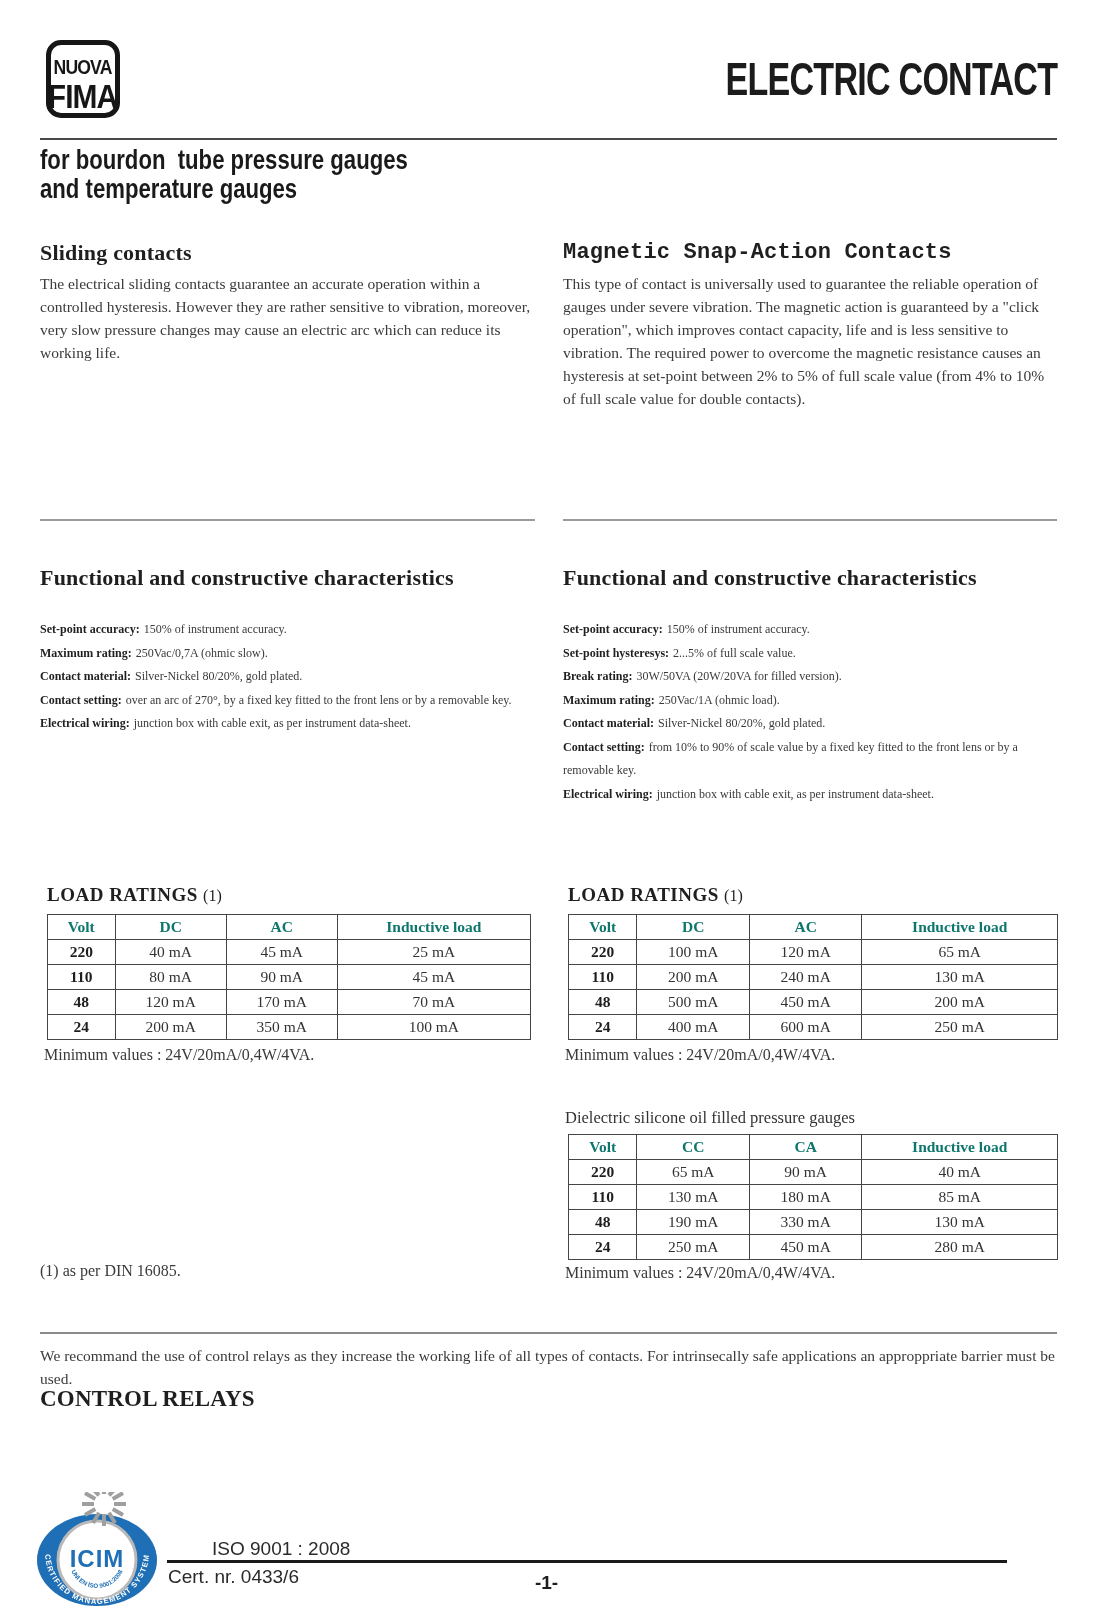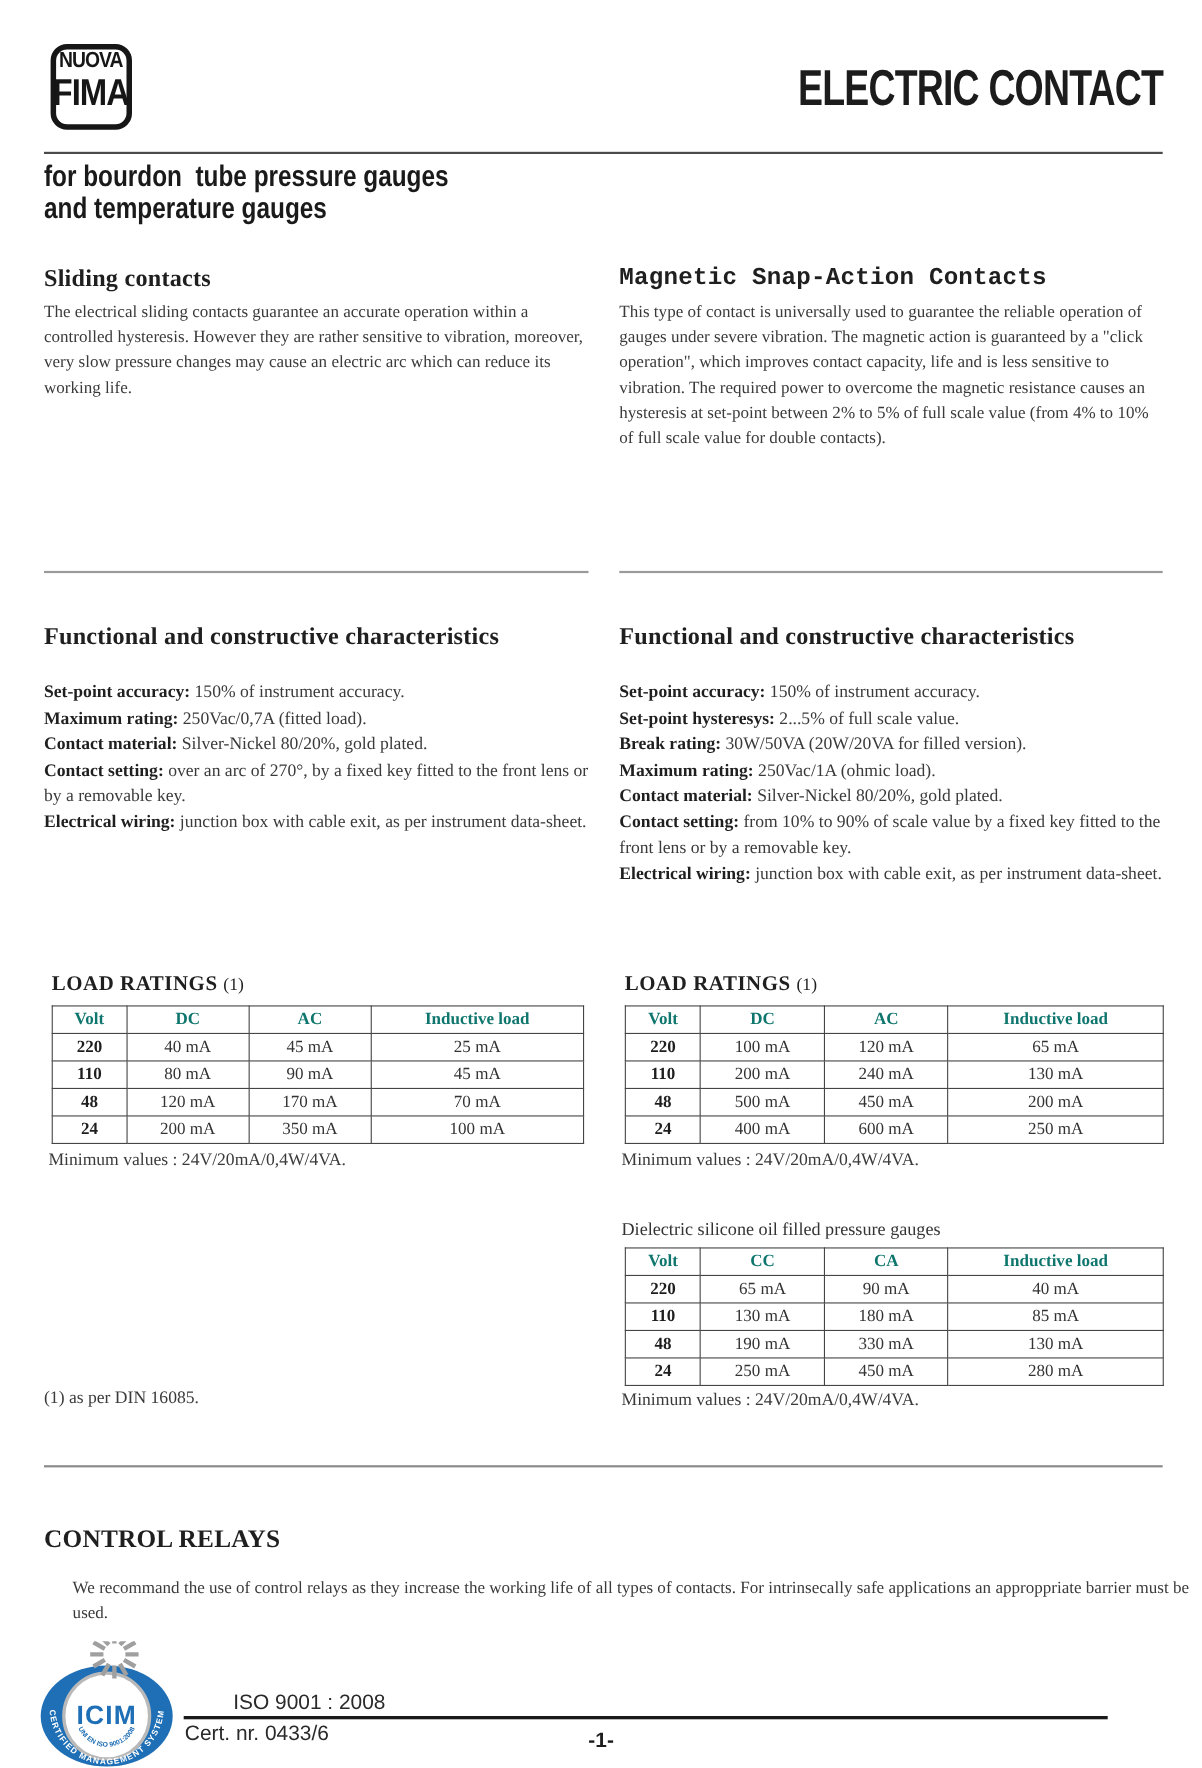--- a/index.html
+++ b/index.html
@@ -5,21 +5,21 @@
   html,body{margin:0;padding:0;}
   body{
     width:1093px;height:1607px;position:relative;background:#ffffff;
     overflow:hidden;font-family:"Liberation Serif",serif;color:#2e2e2e;
   }
   .abs{position:absolute;}
 
   
   .fima-box{
     left:46px;top:40px;width:64px;height:68px;border:5px solid #161616;
-    border-radius:15px;display:flex;align-items:flex-start;justify-content:center;
+    border-radius:15px;display:flex;align-items:flex-end;justify-content:center;
   }
   .fima-inner{transform:scaleX(.88);transform-origin:50% 50%;text-align:center;
     font-family:"Liberation Sans",sans-serif;font-weight:bold;color:#161616;line-height:1;}
   .fima-l1{font-size:20px;letter-spacing:-1px;display:block;}
   .fima-l2{font-size:34px;letter-spacing:-1px;display:block;margin-top:2px;}
   .doc-title{
     right:36px;top:52px;font-family:"Liberation Sans",sans-serif;font-weight:bold;
     font-size:46px;color:#1c1c1c;transform:scaleX(.74);transform-origin:100% 50%;
     letter-spacing:-1px;white-space:nowrap;
   }
@@ -27,21 +27,21 @@
   .rule-dark{border-top:2px solid #4a4a4a;height:0;}
   .subtitle{
     left:40px;top:146px;font-family:"Liberation Sans",sans-serif;font-weight:bold;
     font-size:27px;line-height:29px;color:#1a1a1a;transform:scaleX(.82);
     transform-origin:0 0;white-space:pre-wrap;
   }
 
   
   .h2{font-weight:bold;font-size:22px;color:#1f1f1f;letter-spacing:.2px;white-space:nowrap;}
   .bodytext{font-size:15.5px;line-height:23px;color:#3a3a3a;text-align:left;}
-  .spec{margin:0;font-size:16px;line-height:23.5px;color:#3a3a3a;}
+  .spec{margin:0;font-size:12px;line-height:23.5px;color:#3a3a3a;}
   .spec b{color:#1f1f1f;padding-right:4px;}
 
   
   .tbl-title{font-weight:bold;font-size:19px;color:#1f1f1f;letter-spacing:.5px;white-space:nowrap;}
   .tbl-title .note{font-weight:normal;font-size:16px;letter-spacing:0;}
   .dtable{border-collapse:collapse;width:100%;table-layout:fixed;}
   .dtable th,.dtable td{
     border:1px solid #454545;text-align:center;height:22px;
     font-size:15.5px;color:#333;padding:1px 2px;vertical-align:middle;
   }
@@ -79,21 +79,21 @@
 
 <div class="abs h2" style="left:563px;top:240px;font-family:Liberation Mono, monospace;">Magnetic Snap-Action Contacts</div>
 <div class="abs bodytext" style="left:563px;top:272px;width:497px;">This type of contact is universally used to guarantee the reliable operation of gauges under severe vibration. The magnetic action is guaranteed by a "click operation", which improves contact capacity, life and is less sensitive to vibration. The required power to overcome the magnetic resistance causes an hysteresis at set-point between 2% to 5% of full scale value (from 4% to 10%  of full scale value for double contacts).</div>
 
 <div class="abs rule" style="left:40px;top:519px;width:495px;border-top-color:#9a9a9a;"></div>
 <div class="abs rule" style="left:563px;top:519px;width:494px;border-top-color:#9a9a9a;"></div>
 
 <div class="abs h2" style="left:40px;top:565px;">Functional and constructive characteristics</div>
 <div class="abs" style="left:40px;top:618px;width:505px;">
   <p class="spec"><b>Set-point accuracy:</b><span>150% of instrument accuracy.</span></p>
-  <p class="spec"><b>Maximum rating:</b><span>250Vac/0,7A (fitted load).</span></p>
+  <p class="spec"><b>Maximum rating:</b><span>250Vac/0,7A (ohmic slow).</span></p>
   <p class="spec"><b>Contact material:</b><span>Silver-Nickel 80/20%, gold plated.</span></p>
   <p class="spec"><b>Contact setting:</b><span>over an arc of 270°, by a fixed key fitted to the front lens or by a removable key.</span></p>
   <p class="spec"><b>Electrical wiring:</b><span>junction box with cable exit, as per instrument data-sheet.</span></p>
 </div>
 
 <div class="abs h2" style="left:563px;top:565px;">Functional and constructive characteristics</div>
 <div class="abs" style="left:563px;top:618px;width:505px;">
   <p class="spec"><b>Set-point accuracy:</b><span>150% of instrument accuracy.</span></p>
   <p class="spec"><b>Set-point hysteresys:</b><span>2...5% of full scale value.</span></p>
   <p class="spec"><b>Break rating:</b><span>30W/50VA (20W/20VA for filled version).</span></p>
@@ -248,21 +248,21 @@
     </tbody>
   </table>
 </div>
 <div class="abs footnote" style="left:565px;top:1264px;">Minimum values : 24V/20mA/0,4W/4VA.</div>
 
 <div class="abs footnote" style="left:40px;top:1262px;">(1) as per DIN 16085.</div>
 
 <div class="abs rule" style="left:40px;top:1332px;width:1017px;border-top-color:#8a8a8a;"></div>
 
 <div class="abs h2" style="left:40px;top:1386px;font-size:23px;text-align:right;">CONTROL RELAYS</div>
-<div class="abs bodytext" style="left:40px;top:1432px;width:1020px;margin-left:26px;">We recommand the use of control relays as they increase the working life of all types of contacts. For intrinsecally safe applications an approppriate barrier must be used.</div>
+<div class="abs bodytext" style="left:40px;top:1344px;width:1020px;">We recommand the use of control relays as they increase the working life of all types of contacts. For intrinsecally safe applications an approppriate barrier must be used.</div>
 
 <svg class="abs" style="left:30px;top:1492px;" width="134" height="115" viewBox="0 0 134 115">
   <ellipse cx="67" cy="68" rx="60" ry="46" fill="#1e6fb5"></ellipse>
   <circle cx="67" cy="68" r="39" fill="#ffffff" stroke="#b9b9b9" stroke-width="3"></circle>
   <defs>
     <path id="innerArc" d="M 39,68 A 28 28 0 0 0 95,68" fill="none"></path>
     <path id="outerArc" d="M 15,60 A 52 52 0 0 0 119,60" fill="none"></path>
   </defs>
   <text font-family="Liberation Sans, sans-serif" font-weight="bold" font-size="24" fill="#1e6fb5" x="67" y="75" text-anchor="middle" letter-spacing="1">ICIM</text>
   <text font-family="Liberation Sans, sans-serif" font-weight="bold" font-size="6.2" fill="#1e6fb5">

